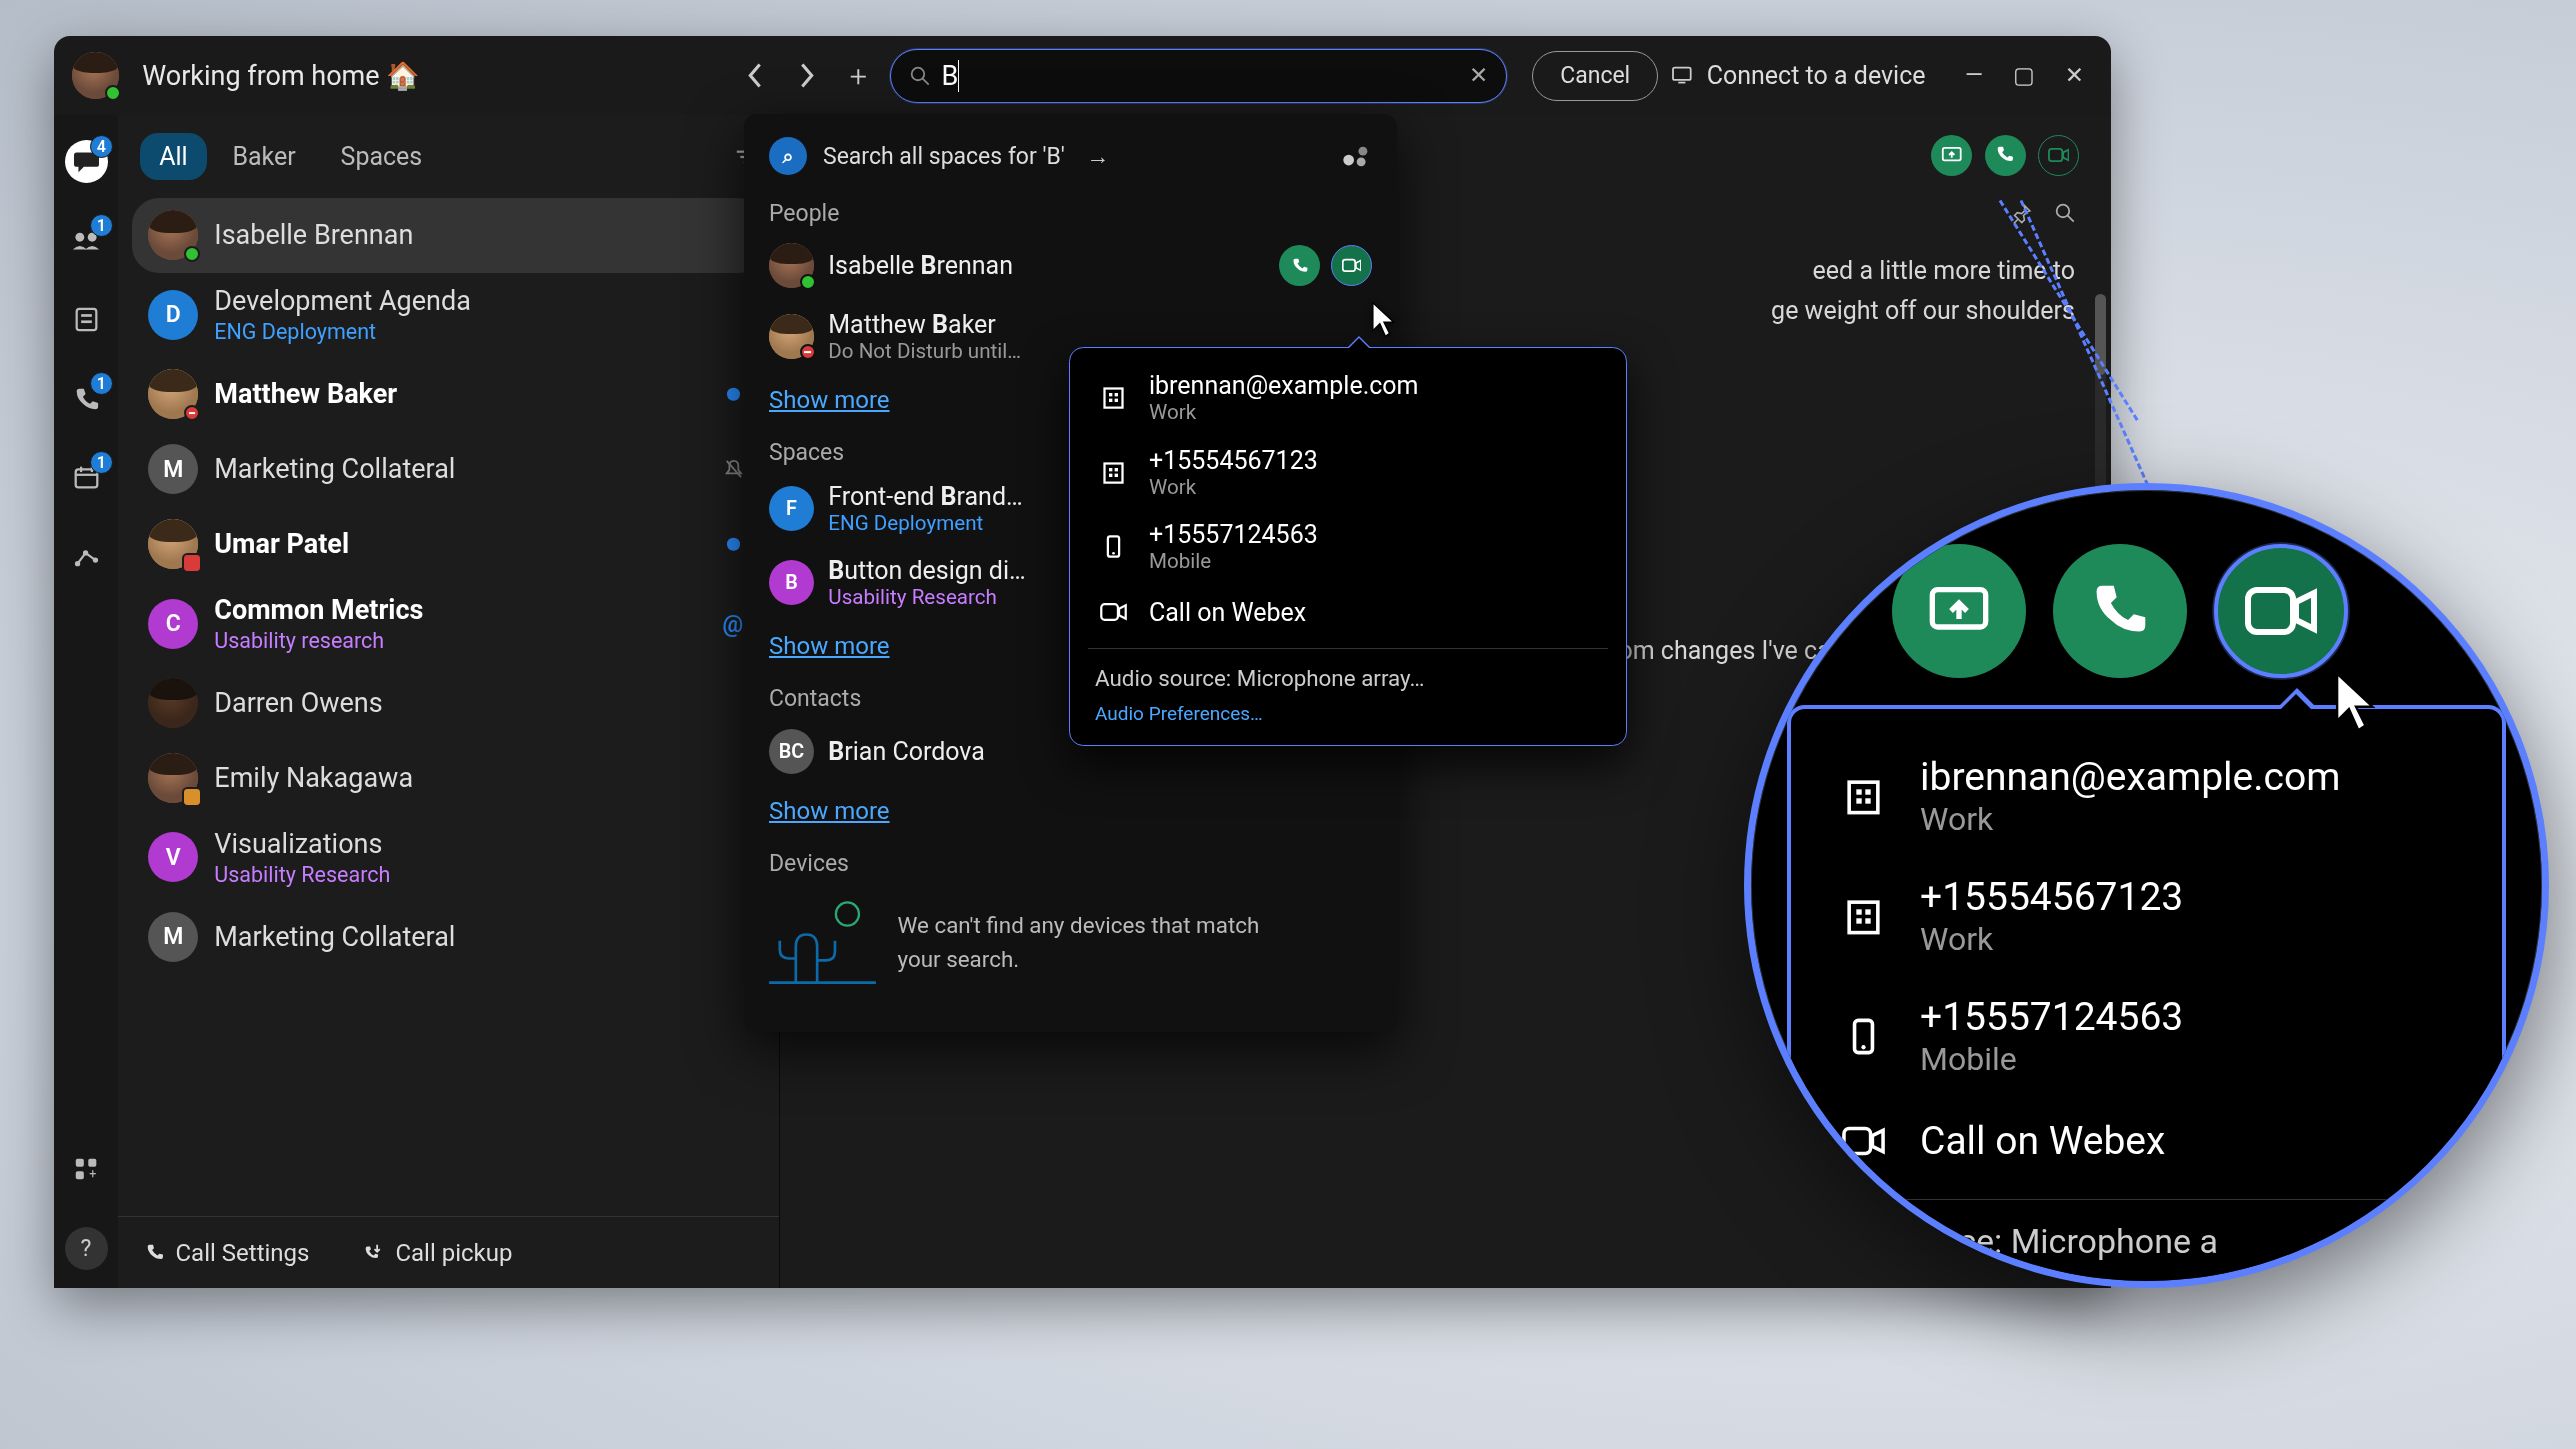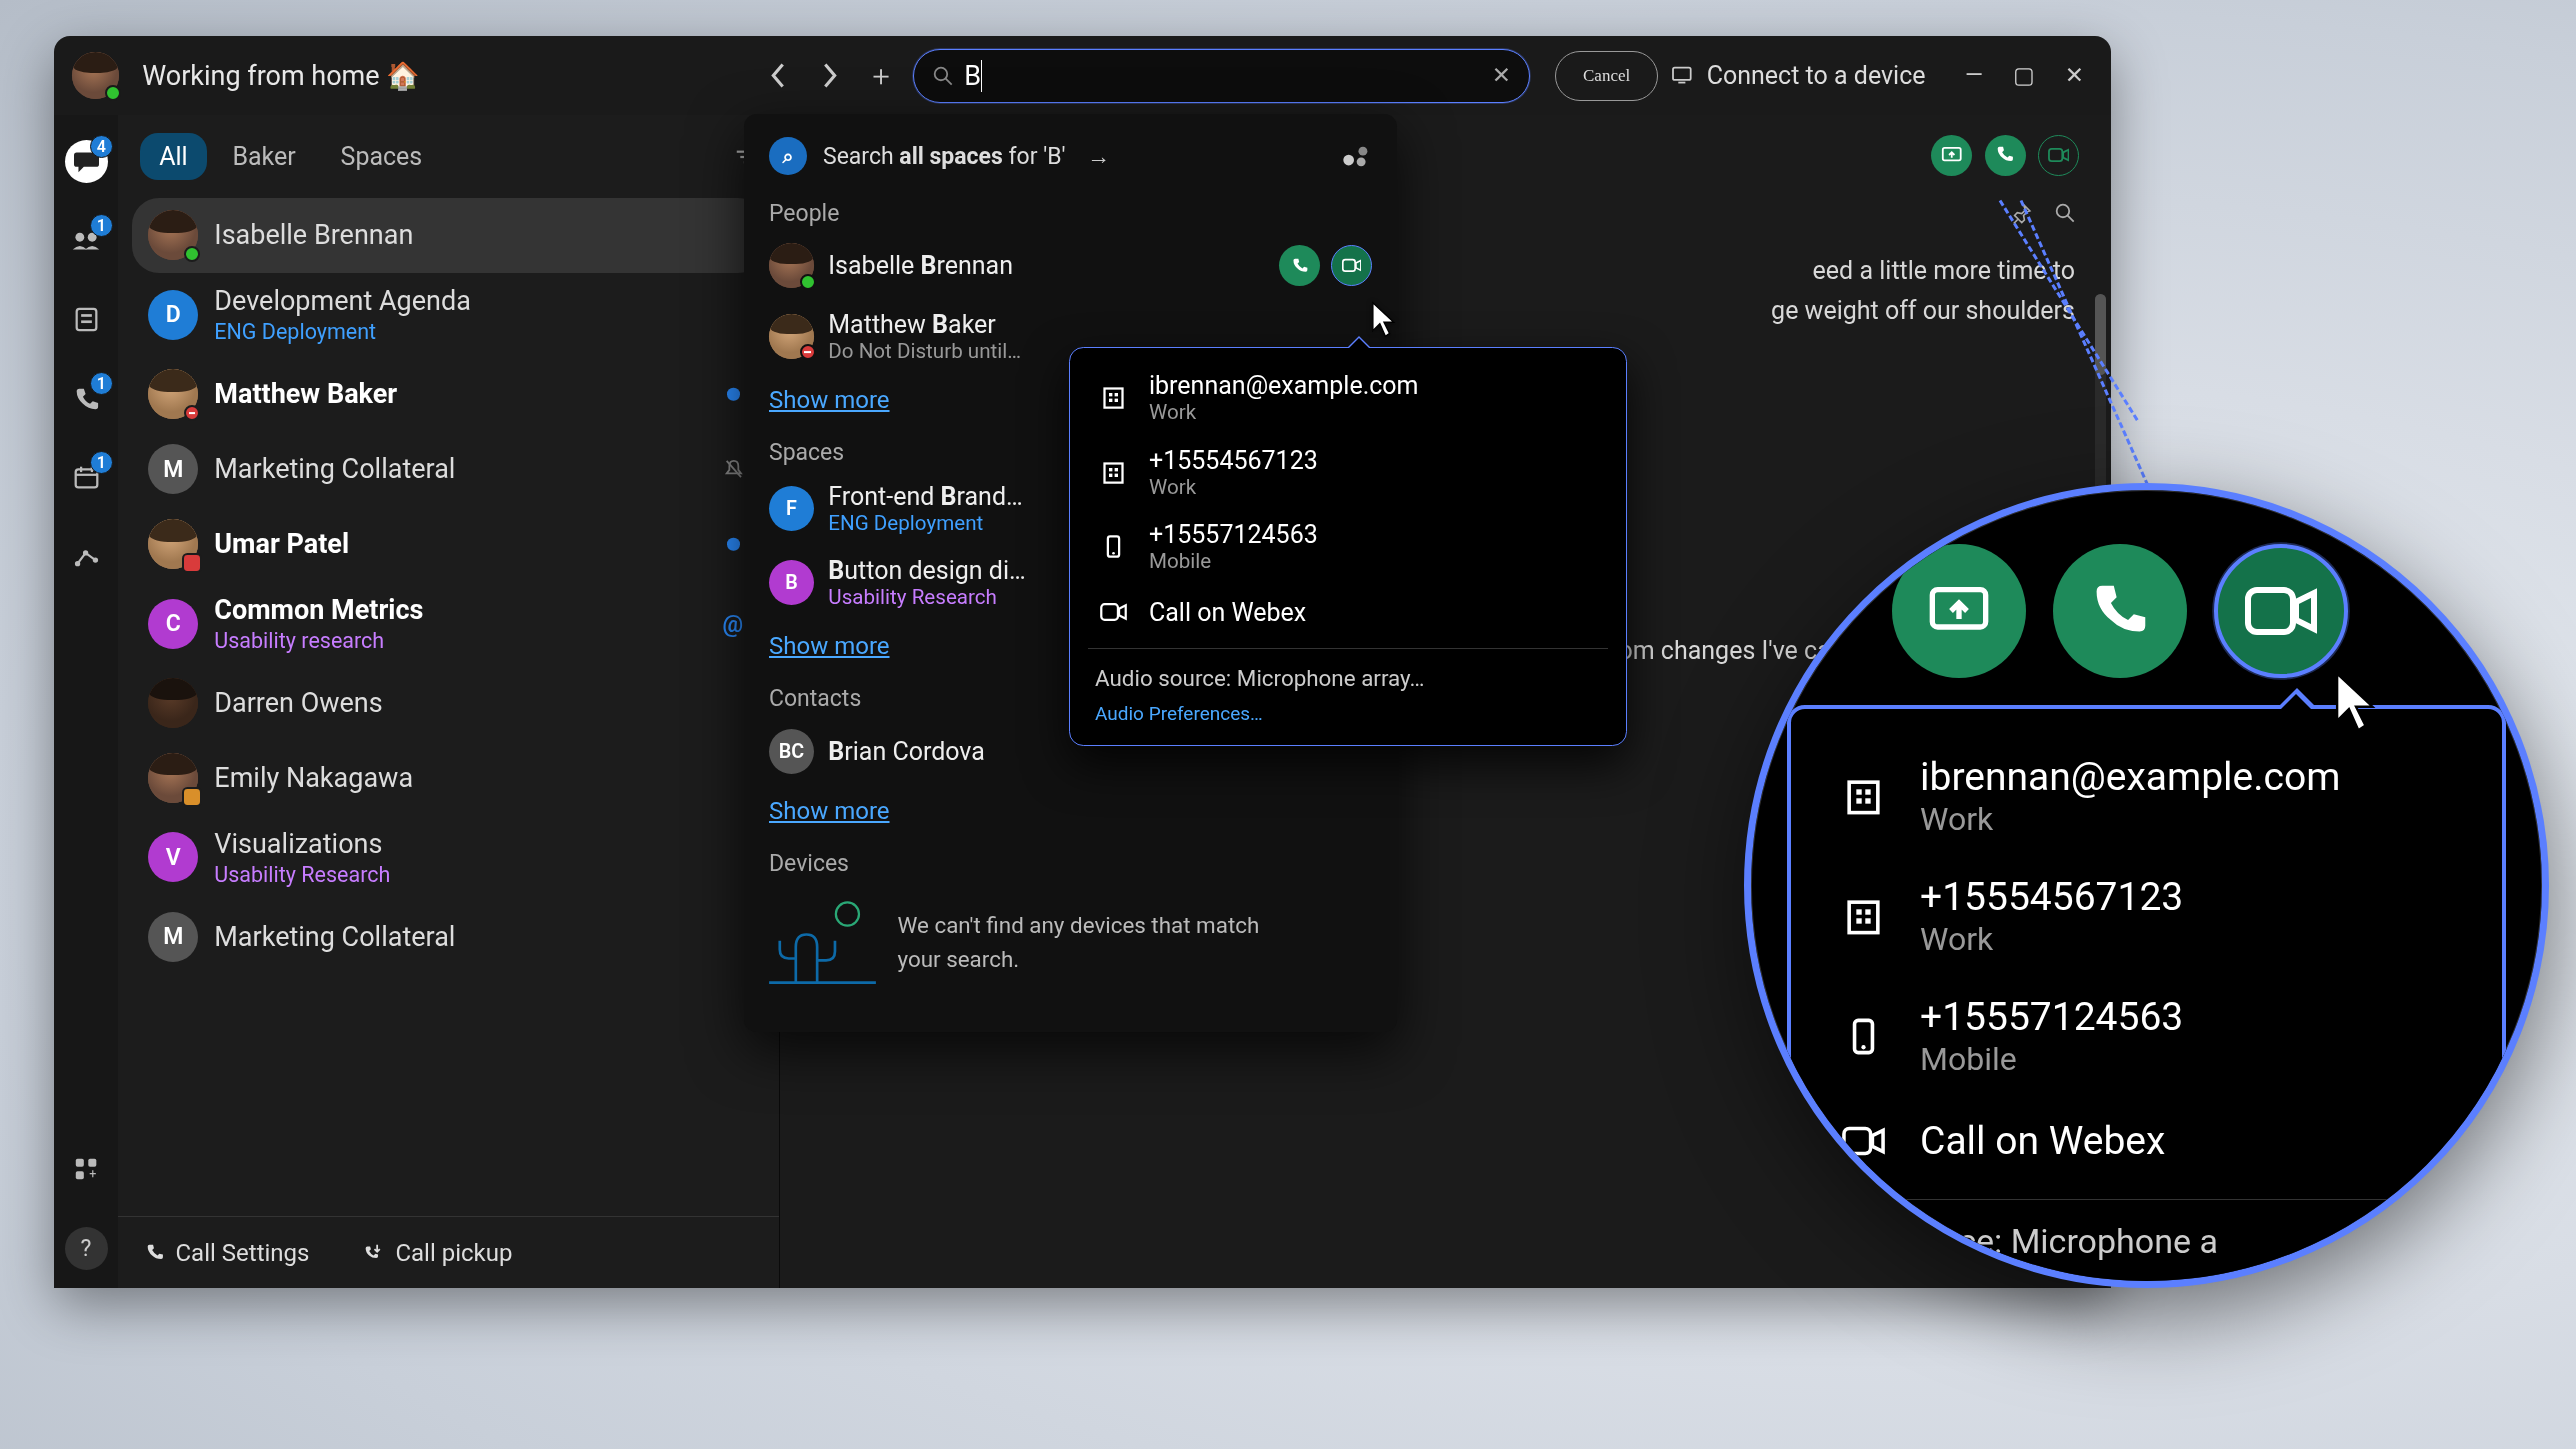--- a/index.html
+++ b/index.html
@@ -62,23 +62,23 @@
     box-shadow: 0 0 0 0.9px #5b7fff44;
   }
   .searchbar .mag { color: #888; font-size: 23px; }
   .searchbar .q { color: #fff; font-size: 27px; flex:1; }
   .searchbar .q .cursor { border-right: 1.8px solid #fff; animation: blink 1s step-end infinite; }
   @keyframes blink { 50% { border-color: transparent; } }
   .searchbar .clear { color: #aaa; font-size: 23px; cursor:pointer; }
   .cancel-btn {
     height: 50px; padding: 0 27px;
     border: 1.3px solid #999; border-radius: 25px;
-    color: #ddd; font-size: 17px;
+    color: #ddd; font-size: 23px;
     display: inline-flex; align-items: center;
-    margin-left: 12.5px; cursor: pointer; font-family: Liberation Serif, serif;
+    margin-left: 12.5px; cursor: pointer;
   }
   .connect-btn { font-size: 25px; color: #ddd; margin-left: auto; margin-right: 27px; display:inline-flex; align-items:center; gap:9px; cursor:pointer;}
   .win-controls { display: flex; gap: 30px; margin-right: 9px; }
   .win-controls span { font-size: 23px; color: #ccc; cursor:pointer; }
   
   .body { display: flex; flex: 1; min-height: 0; }
   
   .rail {
     width: 64px; background: #171717;
     display: flex; flex-direction: column; align-items: center;
@@ -188,21 +188,21 @@
   }
   .dd-head {
     display:flex; align-items:center; gap:16px;
     padding: 7.2px 25px 12.5px;
   }
   .dd-head .ico {
     width:38px;height:38px;border-radius:50%;background:#1a6dc0;
     display:flex;align-items:center;justify-content:center;color:#fff;font-size:19.7px;font-weight:600;
   }
   .dd-head .txt { font-size:23px; }
-  .dd-head .txt b { font-weight:700;margin-top:16px; }
+  .dd-head .txt b { font-weight:400;margin-top:16px; }
   .dd-head .arrow { color:#ccc; font-size:23px; margin-left:5.4px; cursor:pointer;}
   .dd-head .ppl-ico { margin-left:auto; display:flex; gap:5.4px; color:#aaa; font-size:21.5px;}
   .dd-section { padding: 12.5px 25px 5.4px; font-size:23px; color:#aaa; }
   .dd-row {
     display:flex; align-items:center; gap:14.3px;
     padding: 10.7px 25px; cursor:pointer;
   }
   .dd-avatar {
     width:45px;height:45px;border-radius:50%;display:flex;align-items:center;justify-content:center;
     color:#fff; font-size:19.7px; font-weight:600; position:relative; flex-shrink:0;

